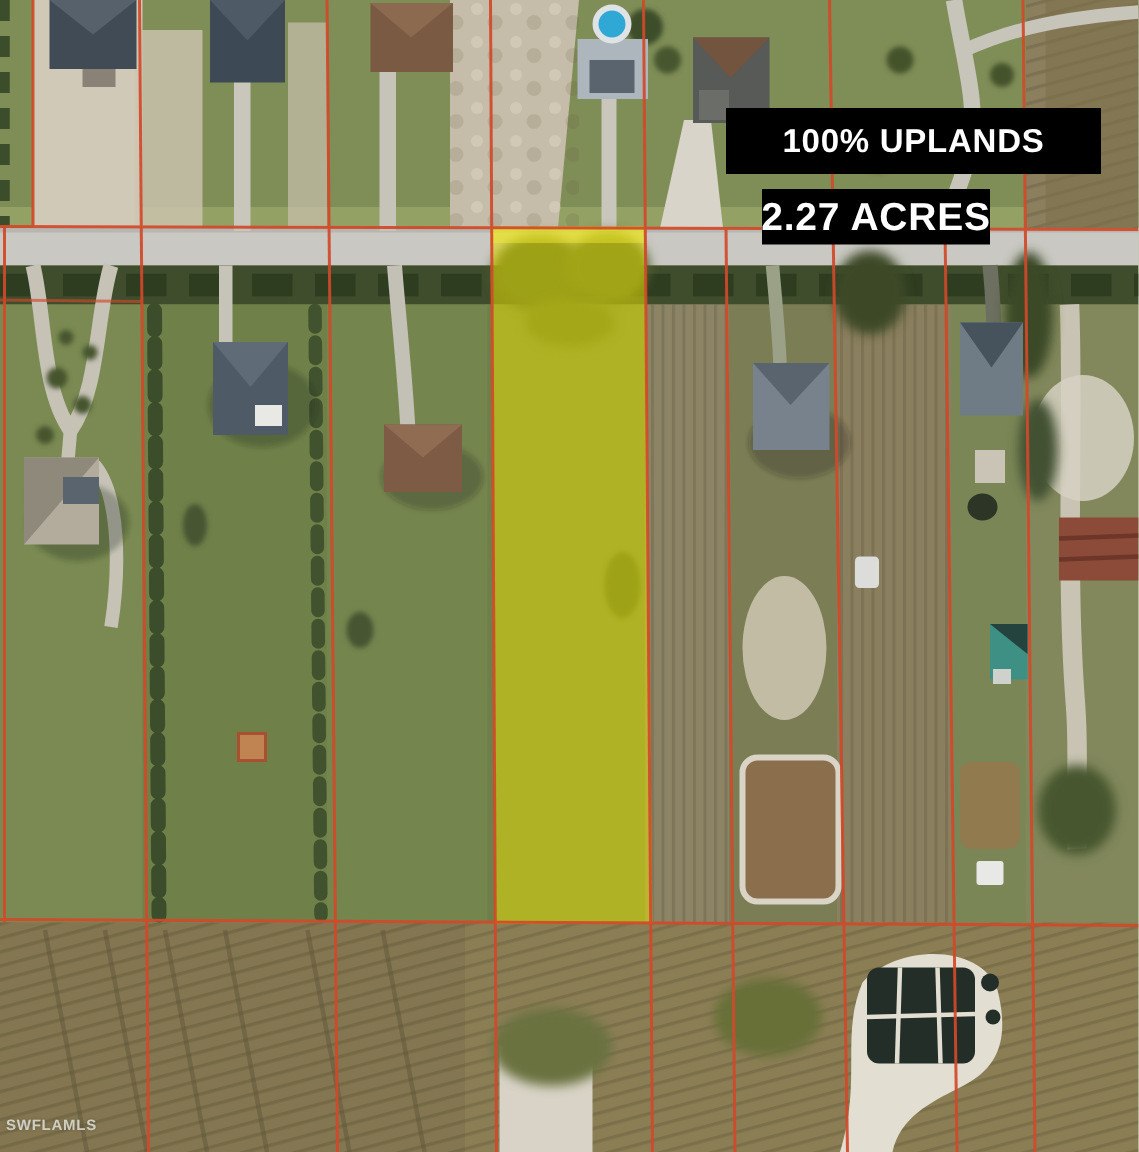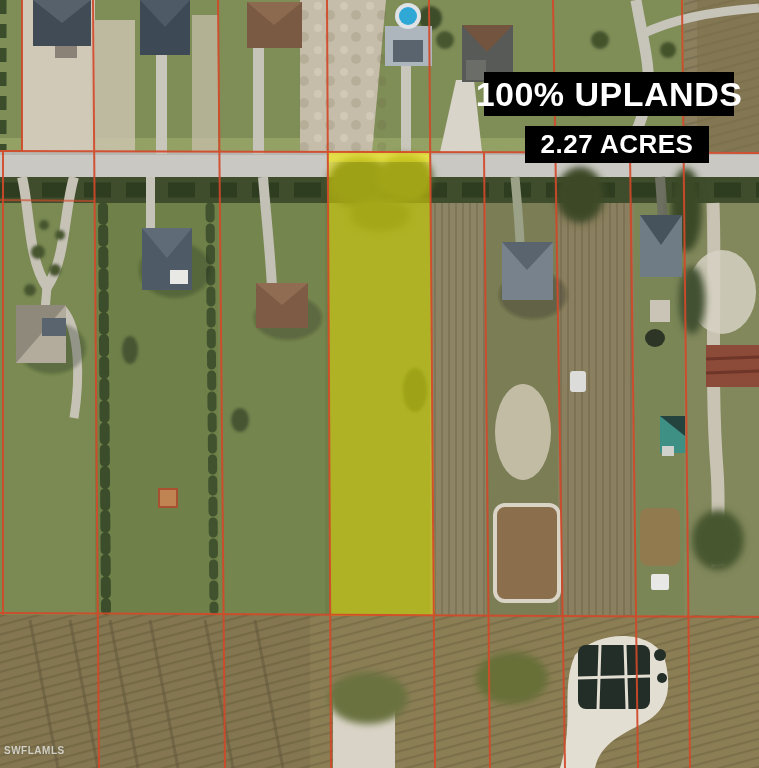--- a/index.html
+++ b/index.html
@@ -6,22 +6,22 @@
   #stage{
     position:relative;width:759px;height:768px;overflow:hidden;
     font-family:"Liberation Sans",sans-serif;
   }
   #aerial-svg{position:absolute;left:0;top:0;display:block;}
   .label-box{
     position:absolute;background:#000;color:#fff;font-weight:bold;
     display:flex;align-items:center;justify-content:center;
     font-family:"Liberation Sans",sans-serif;letter-spacing:.5px;white-space:nowrap;
   }
-  #uplands-box{left:484px;top:72px;width:250px;height:44px;font-size:34px;}
-  #acres-box{left:525px;top:126px;width:184px;height:37px;font-size:26px;}
+  #uplands-box{left:484px;top:72px;width:250px;height:44px;font-size:22px;}
+  #acres-box{left:508px;top:126px;width:152px;height:37px;font-size:26px;}
   #watermark{
     position:absolute;left:4px;top:745px;font-size:10px;font-weight:bold;
     color:rgba(232,232,226,.8);letter-spacing:.5px;
     text-shadow:0 0 2px rgba(60,60,50,.4);
   }
 </style>
 </head>
 <body>
 
 <div id="stage">

